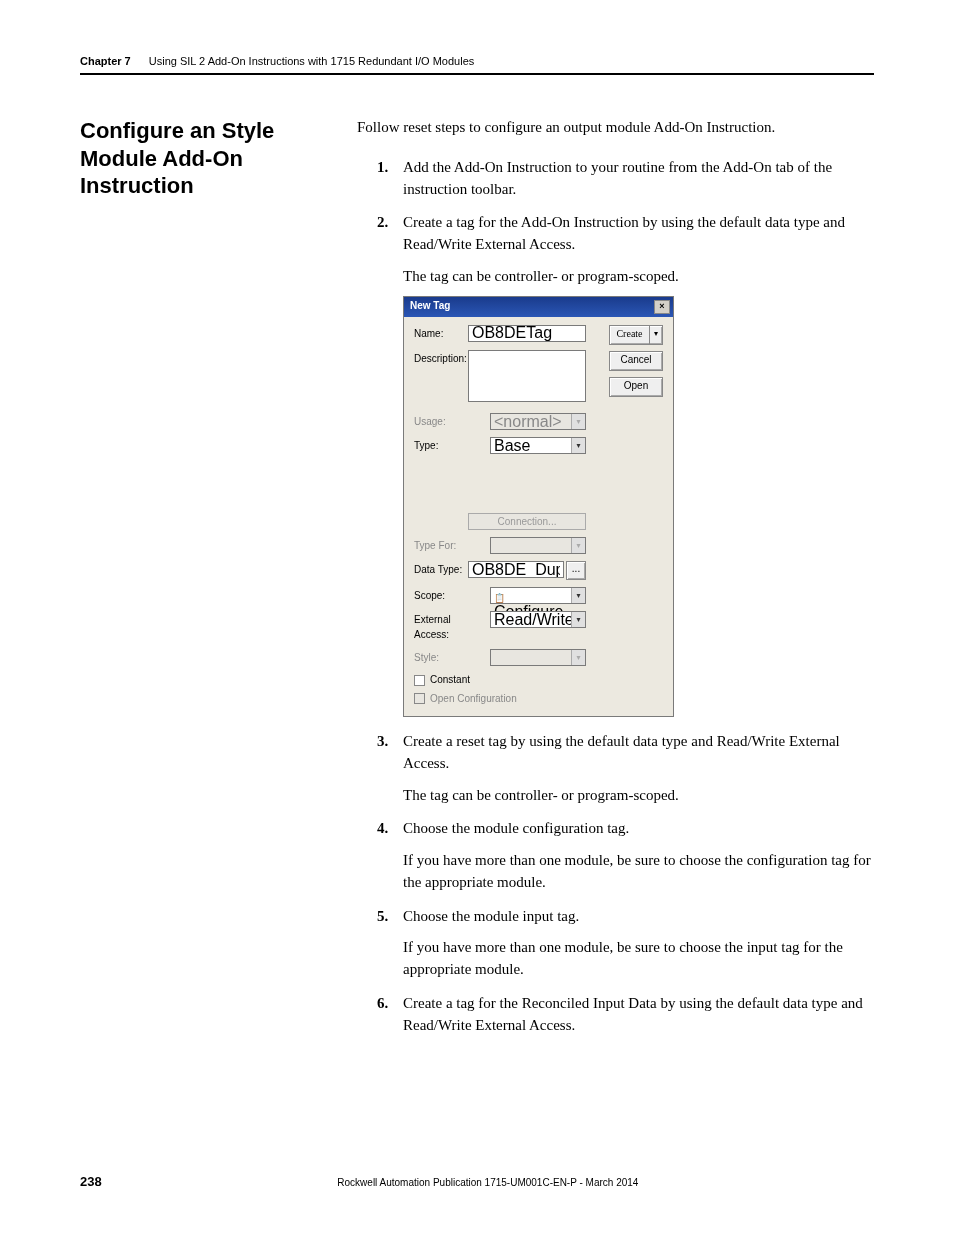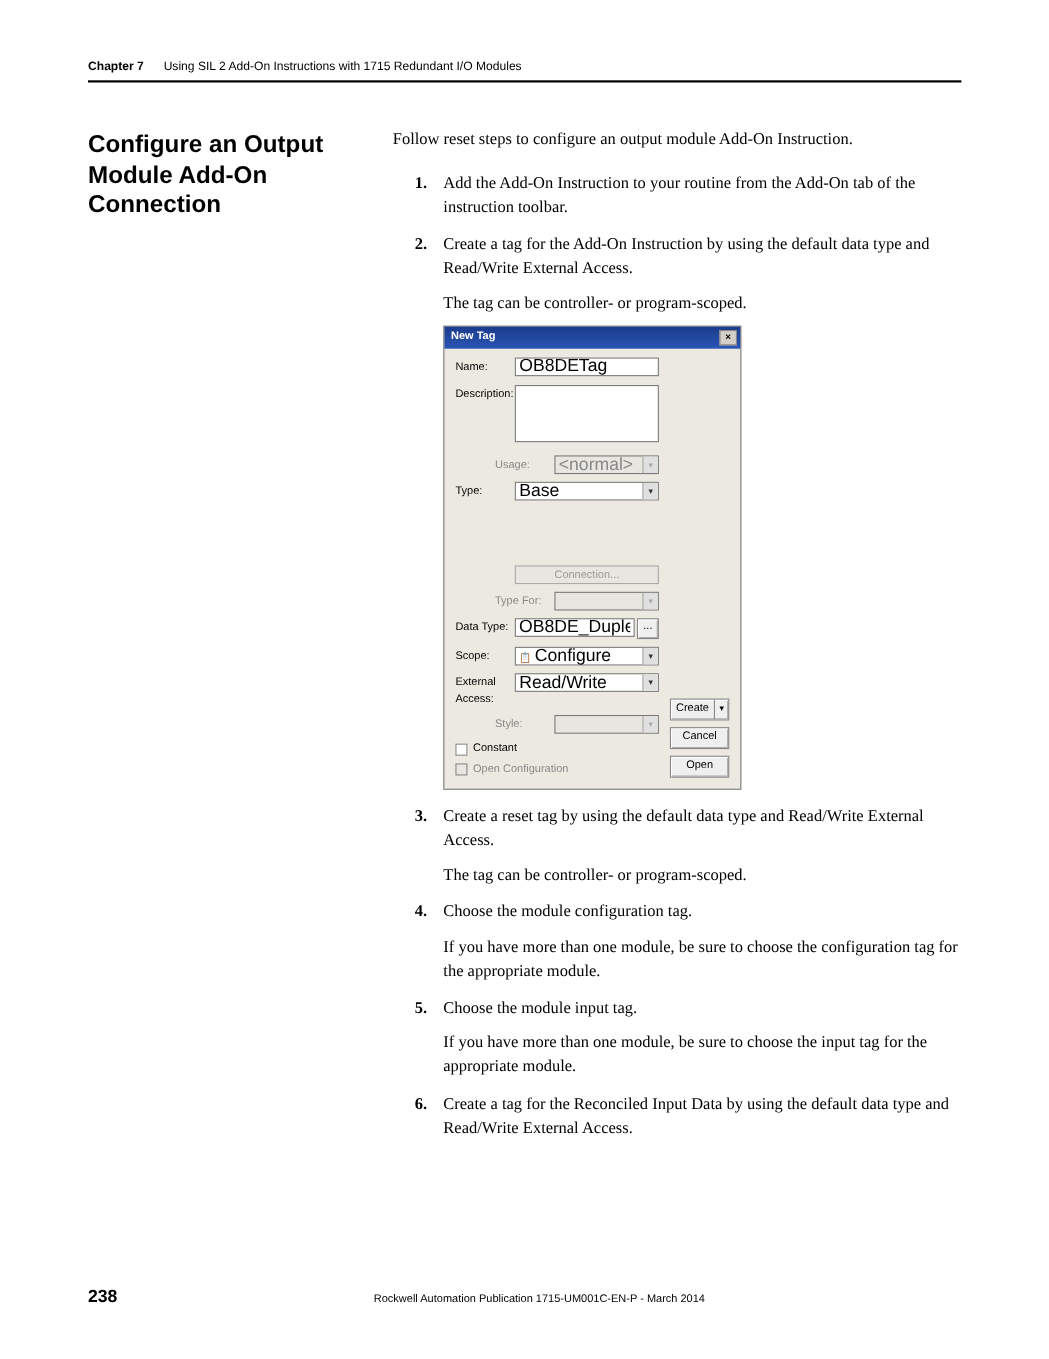--- a/index.html
+++ b/index.html
@@ -81,64 +81,63 @@
     border: 1px solid #888;
     color: #000;
     font-weight: bold;
     font-size: 9px;
     text-align: center;
     line-height: 10px;
   }
   .dialog-body {
     padding: 8px 10px 10px 10px;
     display: flex;
-    gap: 10px;
-    align-items: flex-end;
+    gap: 23px;
   }
   .form-col { flex: 1; }
   .btn-col { width: 54px; display: flex; flex-direction: column; gap: 6px; }
   .win-btn {
     height: 18px;
     border: 1px solid #888;
     background: #efefef;
     font-size: 10px;
     text-align: center;
     line-height: 16px;
     box-shadow: inset 1px 1px 0 #fff, inset -1px -1px 0 #aaa;
   }
   .split-btn { display: flex; }
-  .split-btn .main { flex: 1; }
+  .split-btn .main { flex: 1; font-family: Liberation Serif, serif; }
   .split-btn .arrow {
     width: 12px;
     border-left: 1px solid #888;
     font-size: 8px;
     line-height: 16px;
   }
   .form-row { display: flex; align-items: flex-start; margin-bottom: 7px; }
   .form-label { width: 54px; flex: 0 0 54px; font-size: 10px; padding-top: 2px; color: #000; }
-  .form-label.disabled { color: #888; margin-left: 36px; }
+  .form-label.disabled { color: #888; }
   .form-field { flex: 1; }
   .ctl {
     width: 100%;
     box-sizing: border-box;
     border: 1px solid #7a7a7a;
     background: #fff;
     height: 17px;
     font-size: 16px;
     padding: 1px 3px;
     font-family: Tahoma, Arial, sans-serif;
   }
   .ctl.disabled { background: #e8e6e0; color: #888; }
   .textarea {
     height: 52px;
     resize: none;
     overflow-y: scroll;
   }
   .combo { position: relative; display: flex; }
-  .combo .ctl { padding-right: 14px; }
+  .combo .ctl { padding-right: 14px; margin-left: 22px; }
   .combo-arrow {
     position: absolute;
     right: 1px; top: 1px;
     width: 13px; height: 15px;
     background: #e0e0e0;
     border-left: 1px solid #aaa;
     text-align: center;
     font-size: 8px;
     line-height: 15px;
     color: #333;
@@ -183,35 +182,35 @@
   .checkbox-row.disabled .checkbox { background: #e8e6e0; }
   .footer {
     position: absolute;
     bottom: 46px;
     left: 80px;
     right: 80px;
     display: flex;
     align-items: baseline;
     font-family: Arial, Helvetica, sans-serif;
   }
-  .page-num { font-weight: bold; font-size: 16px; }
+  .page-num { font-weight: bold; font-size: 13px; }
   .pub-id { font-size: 10px; margin: 0 auto; }
 </style>
 </head>
 <body>
 
 <div class="page">
   <div class="header-line">
     <span class="chapter-label">Chapter 7</span>
     <span class="chapter-title">Using SIL 2 Add-On Instructions with 1715 Redundant I/O Modules</span>
   </div>
 
   <div class="content">
     <div class="left-col">
-      <h2 class="section-heading">Configure an Output Module Add-On Connection</h2>
+      <h2 class="section-heading">Configure an Style Module Add-On Instruction</h2>
     </div>
     <div class="right-col">
       <p class="intro">Follow reset steps to configure an output module Add-On Instruction.</p>
       <ol class="steps">
         <li>
           <span>Add the Add-On Instruction to your routine from the Add-On tab of the instruction toolbar.</span>
         </li>
         <li>
           <span>Create a tag for the Add-On Instruction by using the default data type and Read/Write External Access.</span>
           <p class="step-note">The tag can be controller- or program-scoped.</p>

